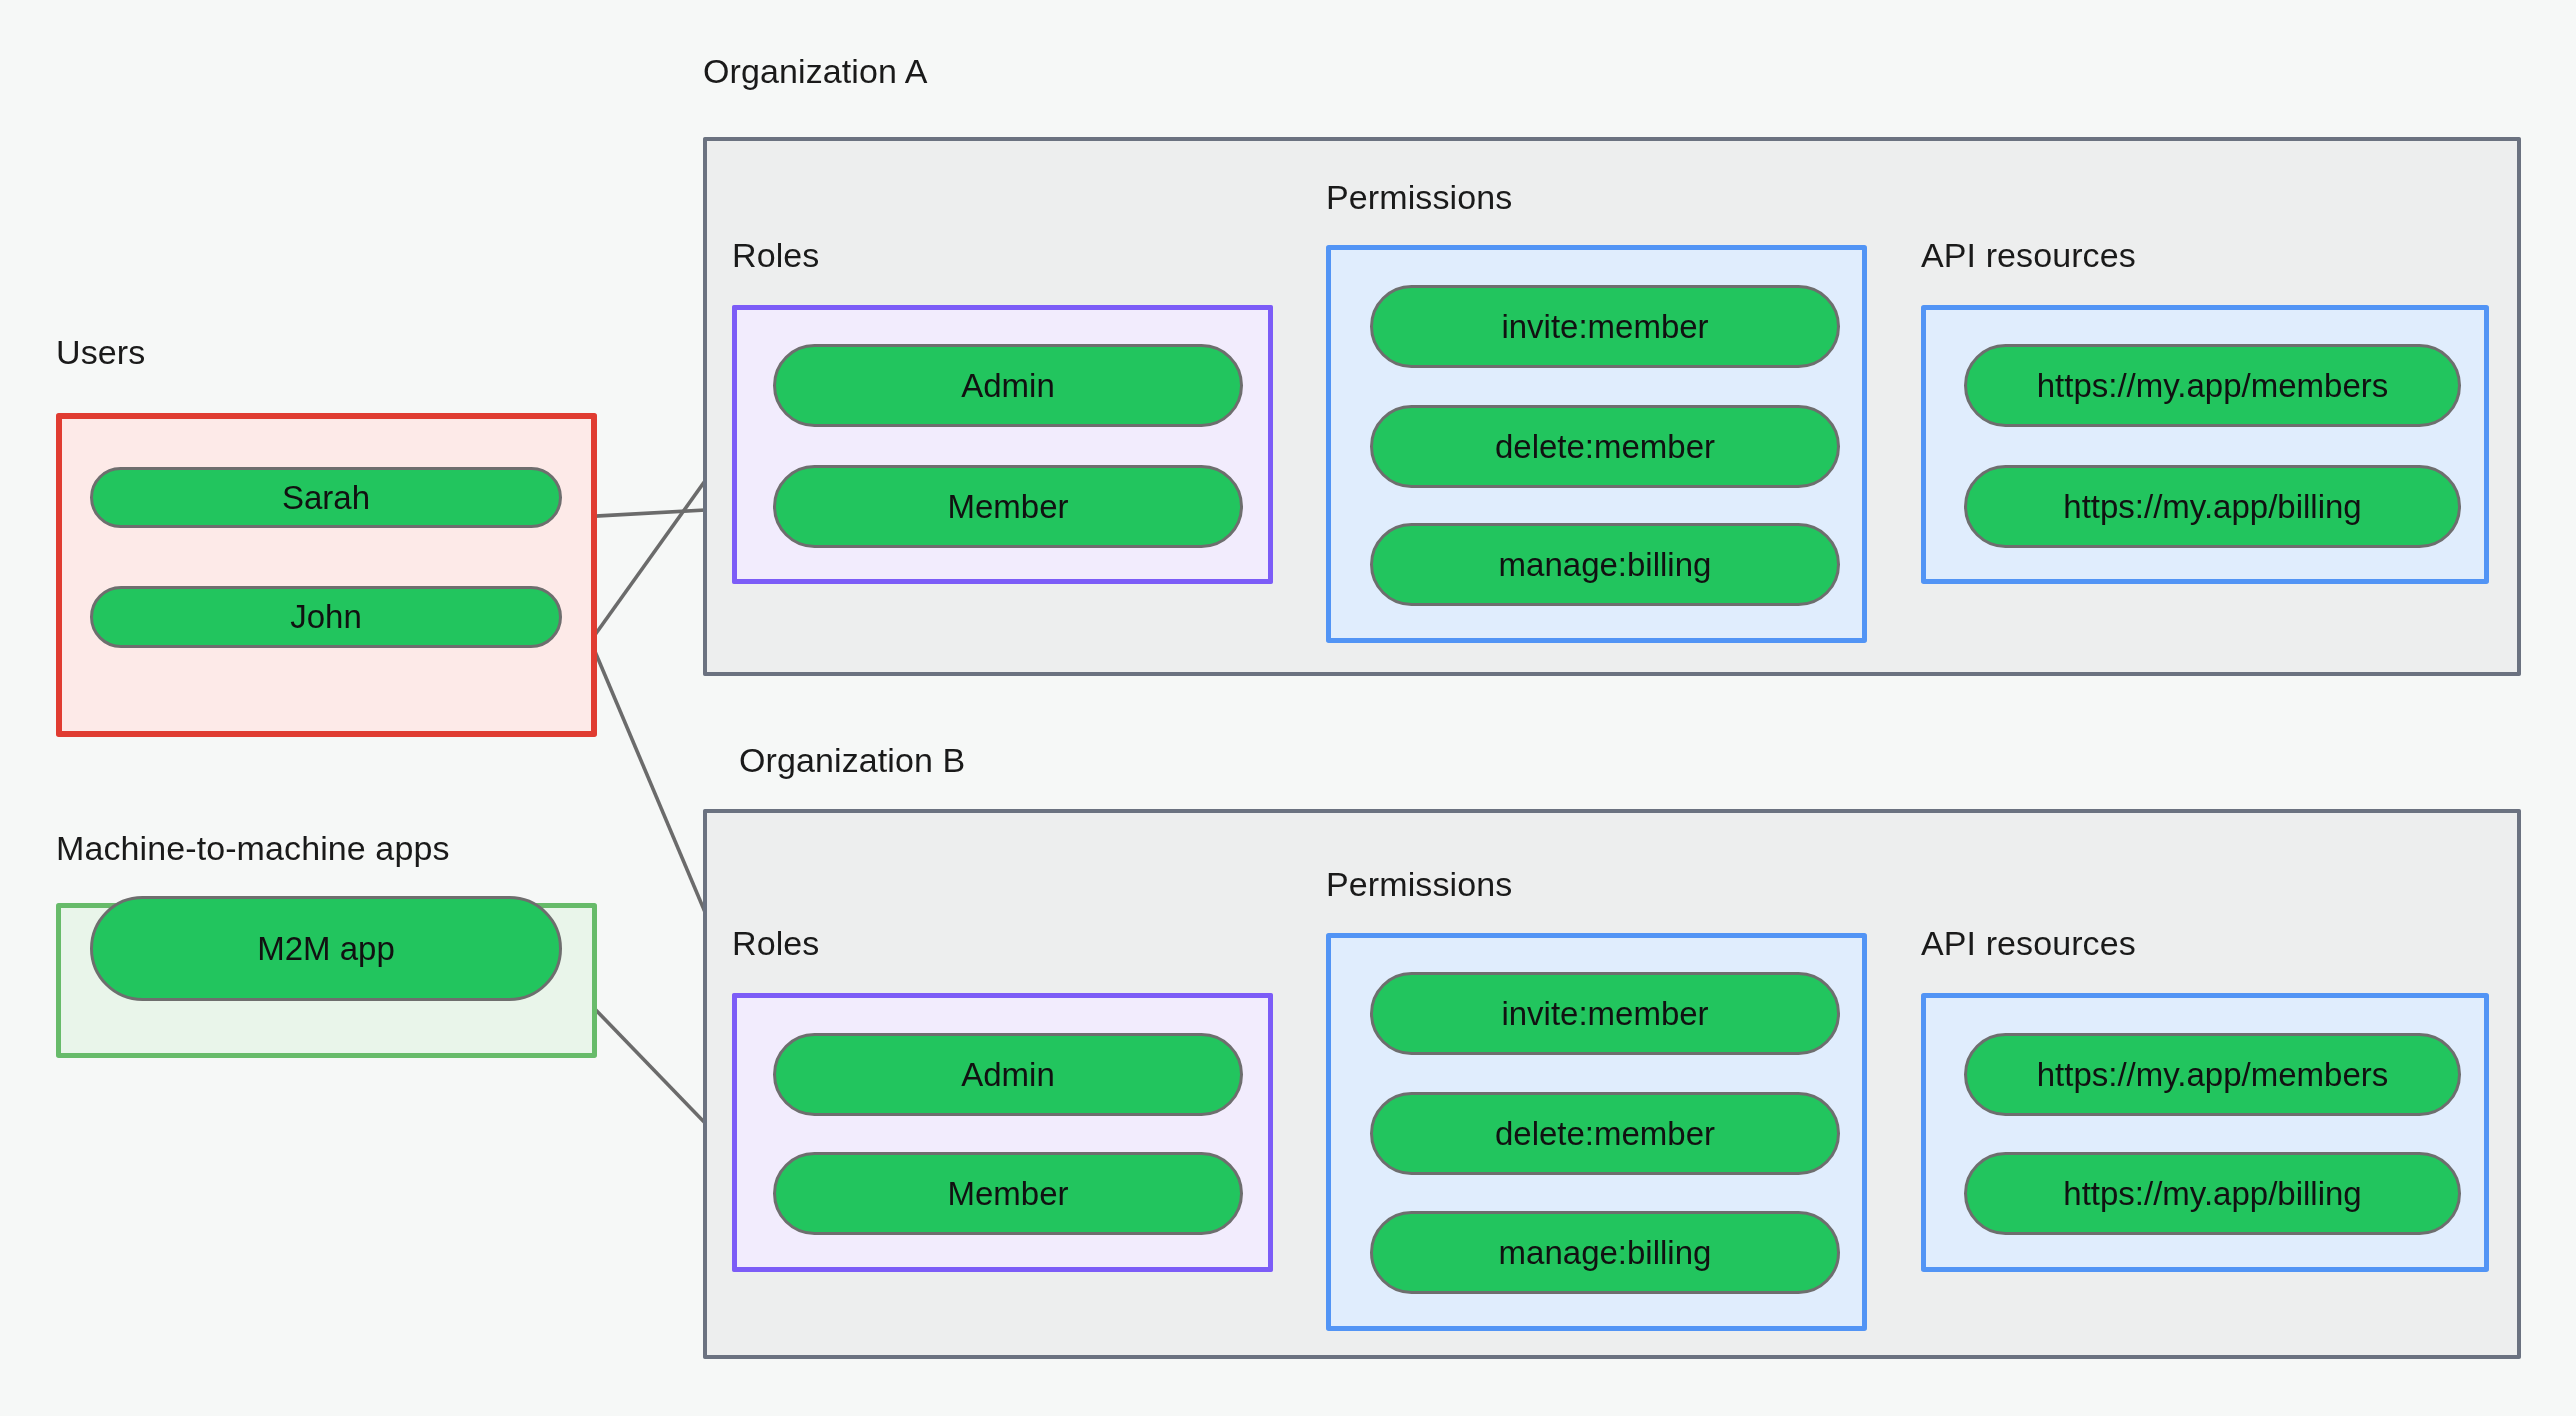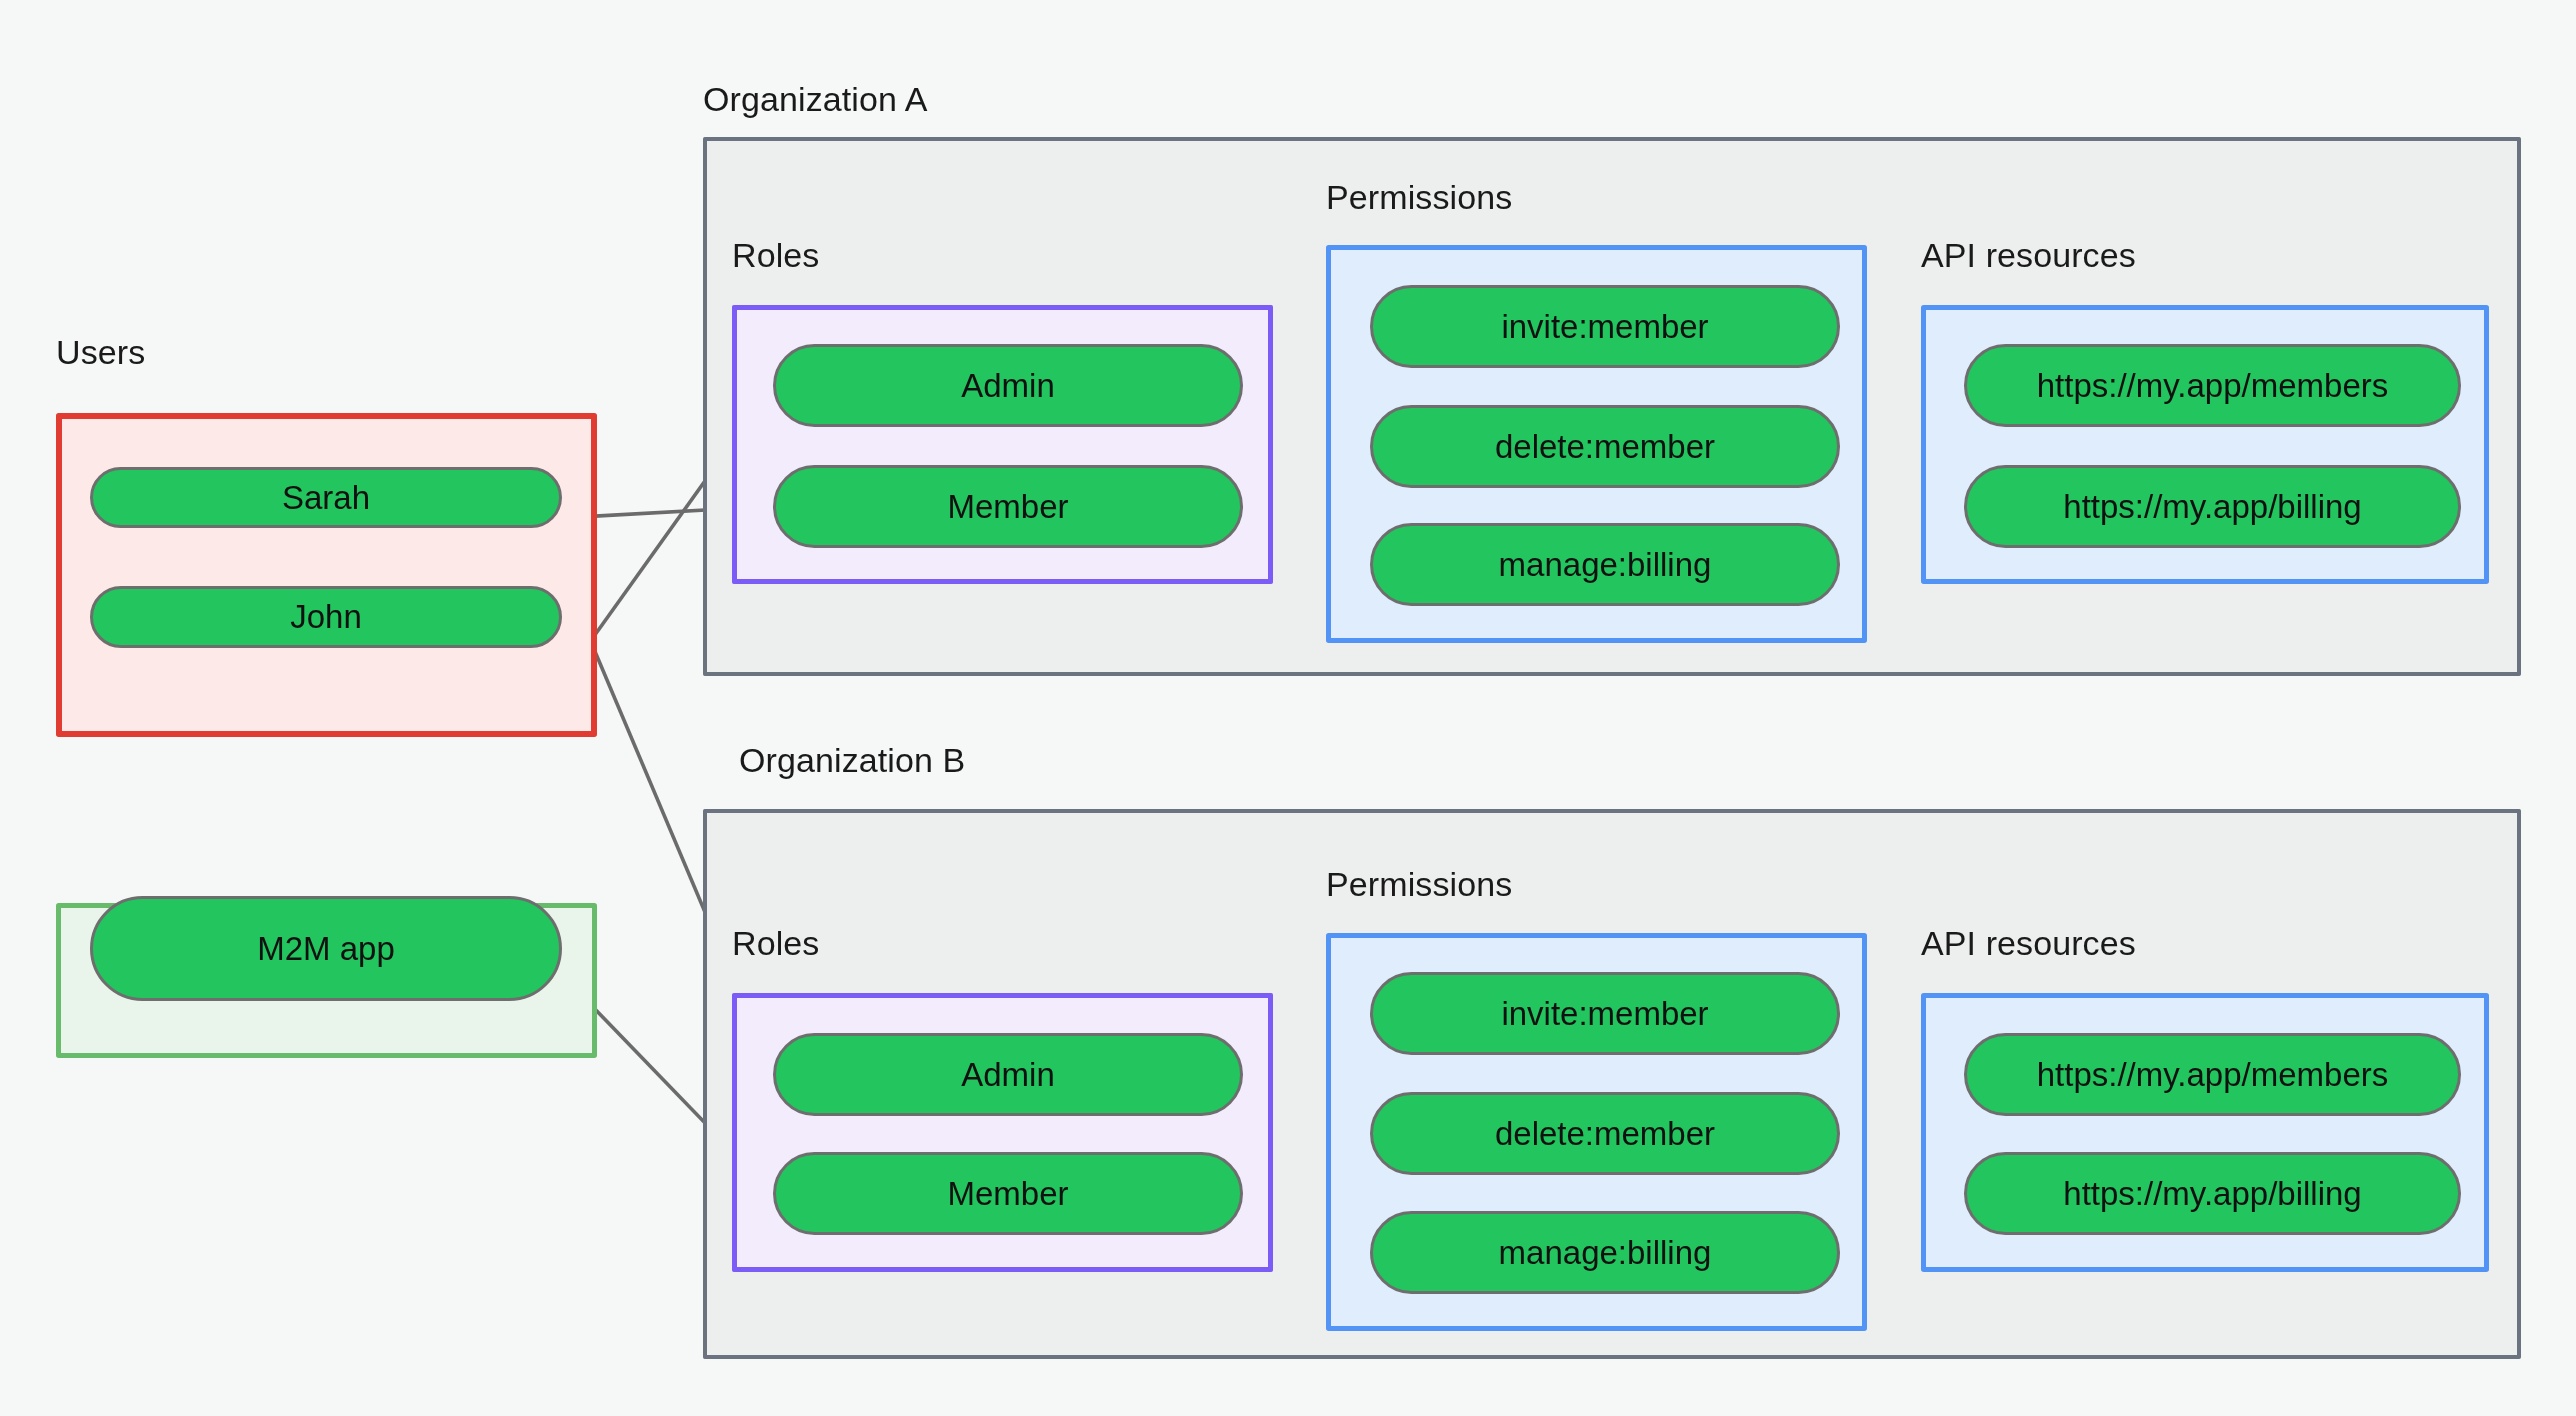--- a/index.html
+++ b/index.html
@@ -110,26 +110,27 @@
   </svg>
 
   <div class="group-label" style="left:56px;top:333px;">Users</div>
 
   <div class="group users-box" style="left:56px;top:413px;width:541px;height:324px;"></div>
 
   <div class="pill" style="left:90px;top:467px;width:472px;height:61px;">Sarah</div>
 
   <div class="pill" style="left:90px;top:586px;width:472px;height:62px;">John</div>
 
+  <div class="group-label" style="left:56px;top:829px;">Machine-to-machine apps</div>
 
   <div class="group m2m-box" style="left:56px;top:903px;width:541px;height:155px;"></div>
 
   <div class="pill" style="left:90px;top:896px;width:472px;height:105px;">M2M app</div>
 
-  <div class="group-label" style="left:703px;top:52px;margin-top:28px;">Organization A</div>
+  <div class="group-label" style="left:703px;top:52px;">Organization A</div>
 
   <div class="group org-box" style="left:703px;top:137px;width:1818px;height:539px;"></div>
 
   <div class="group-label" style="left:732px;top:236px;">Roles</div>
 
   <div class="group roles-box" style="left:732px;top:305px;width:541px;height:279px;"></div>
 
   <div class="pill" style="left:773px;top:344px;width:470px;height:83px;">Admin</div>
 
   <div class="pill" style="left:773px;top:465px;width:470px;height:83px;">Member</div>

